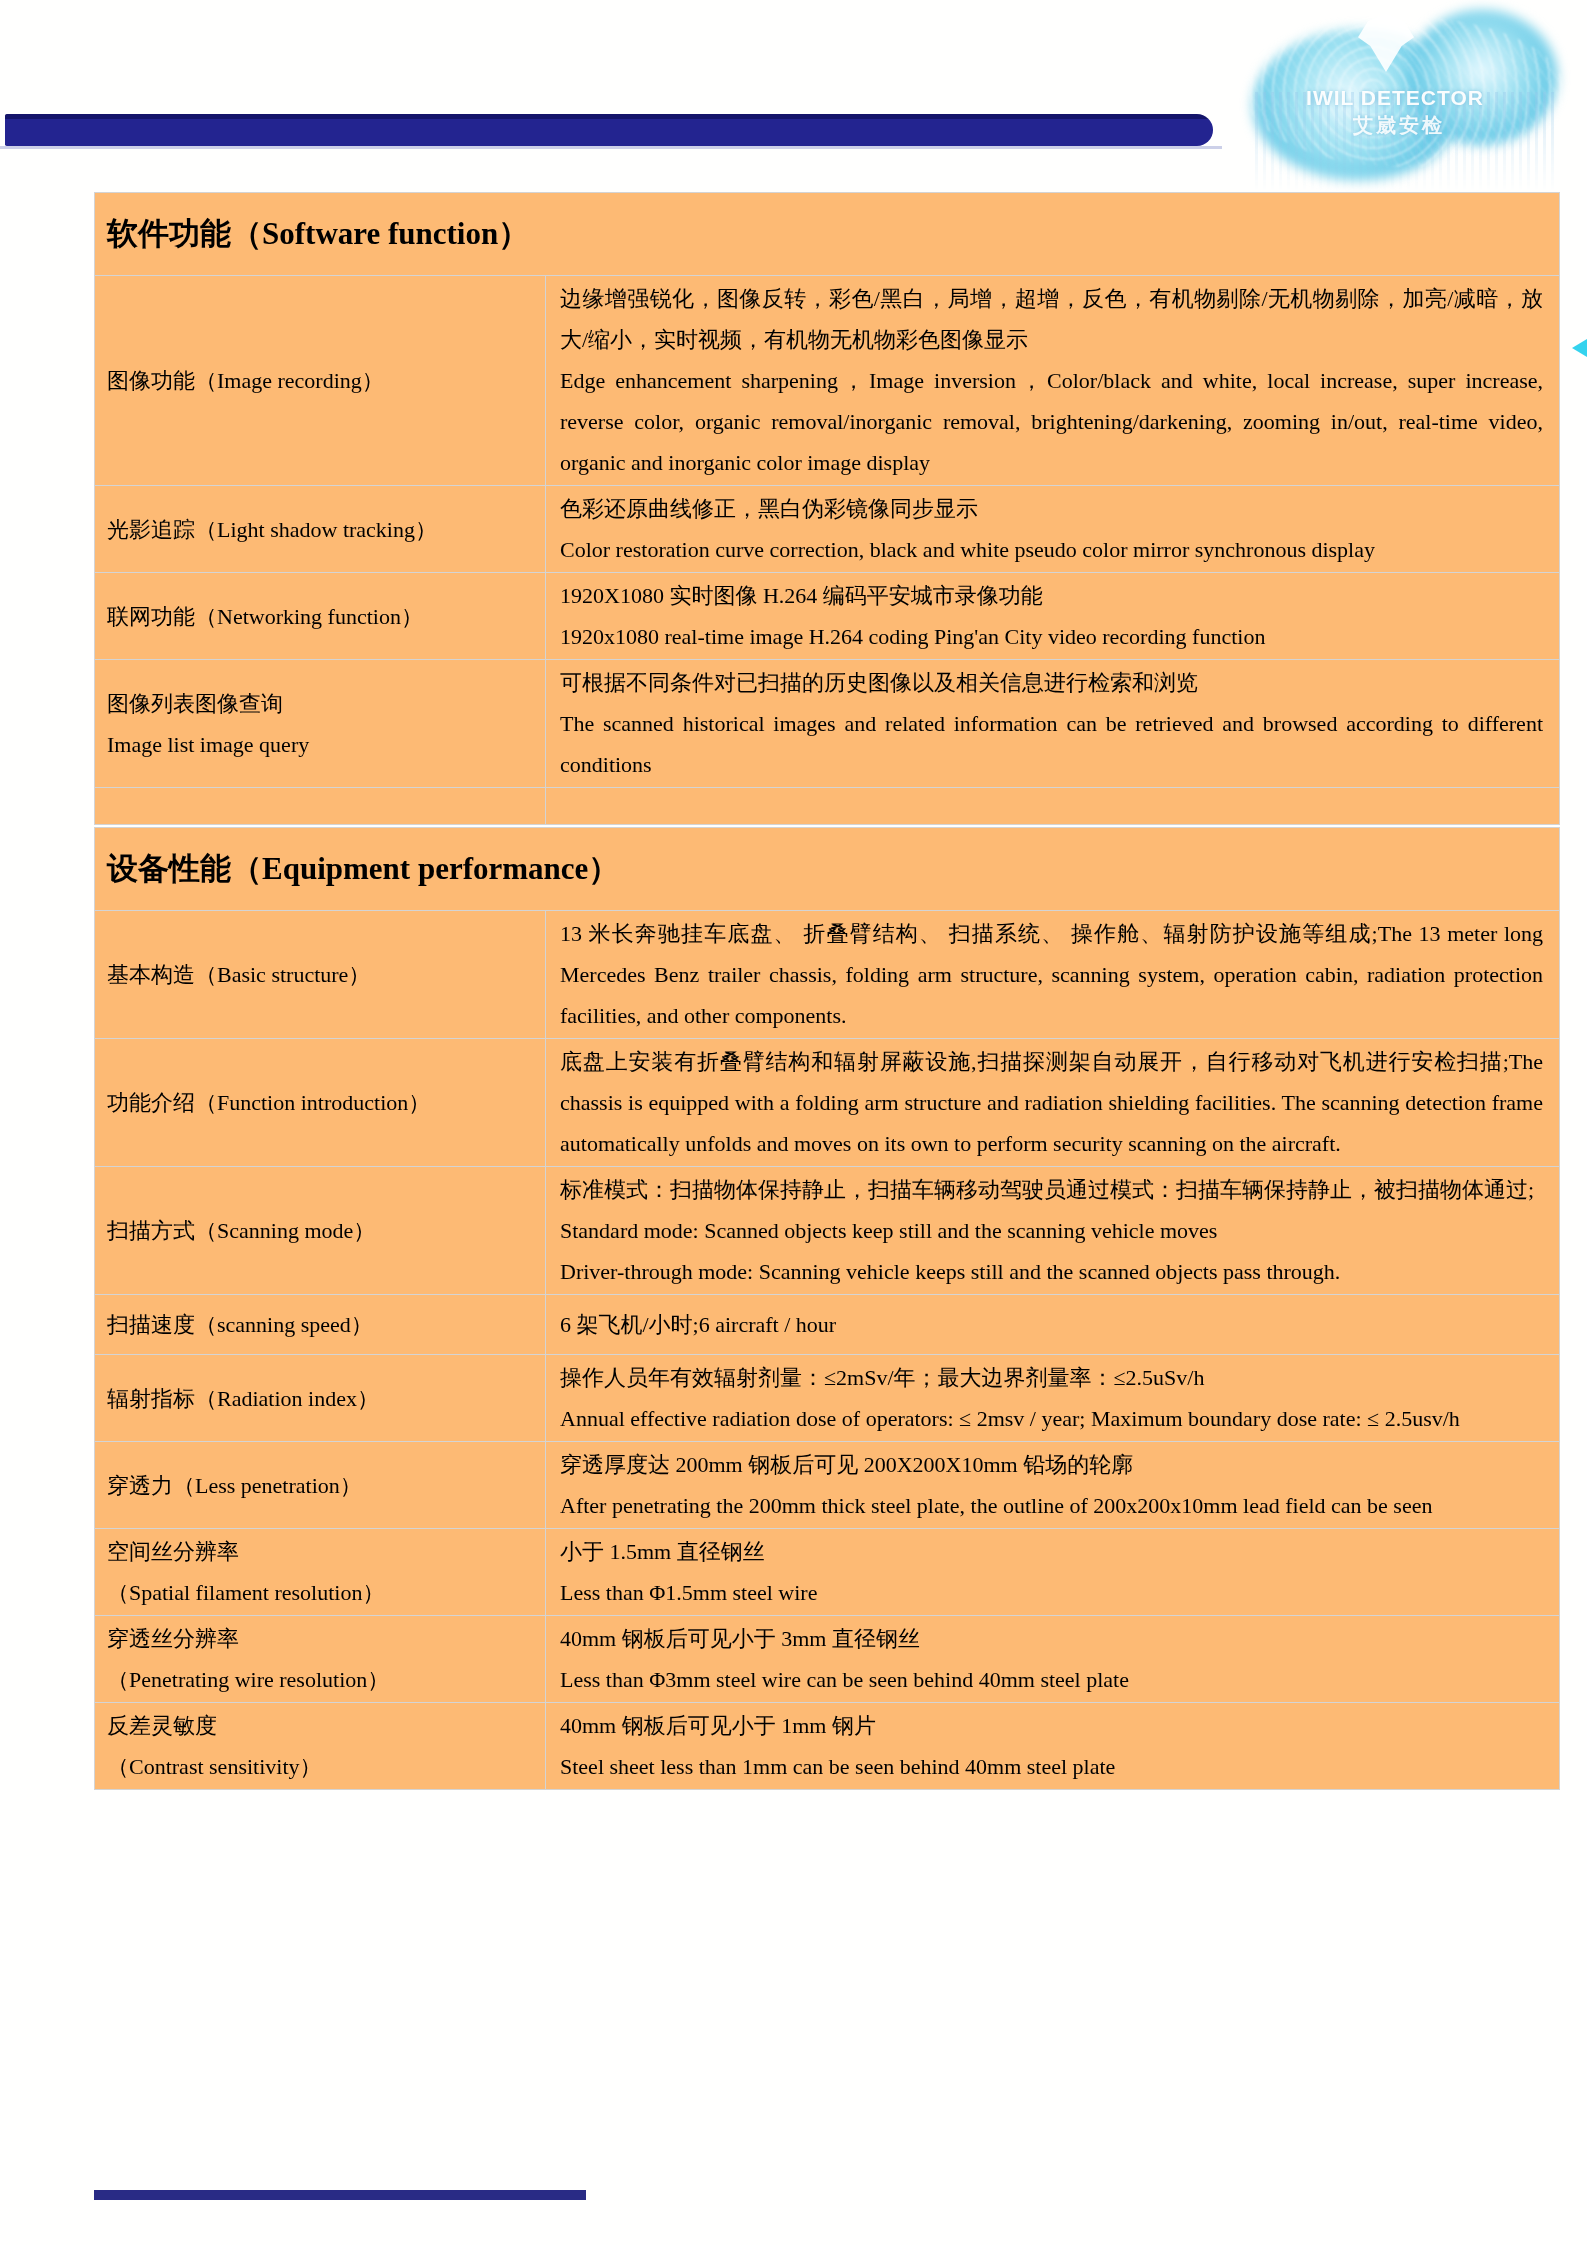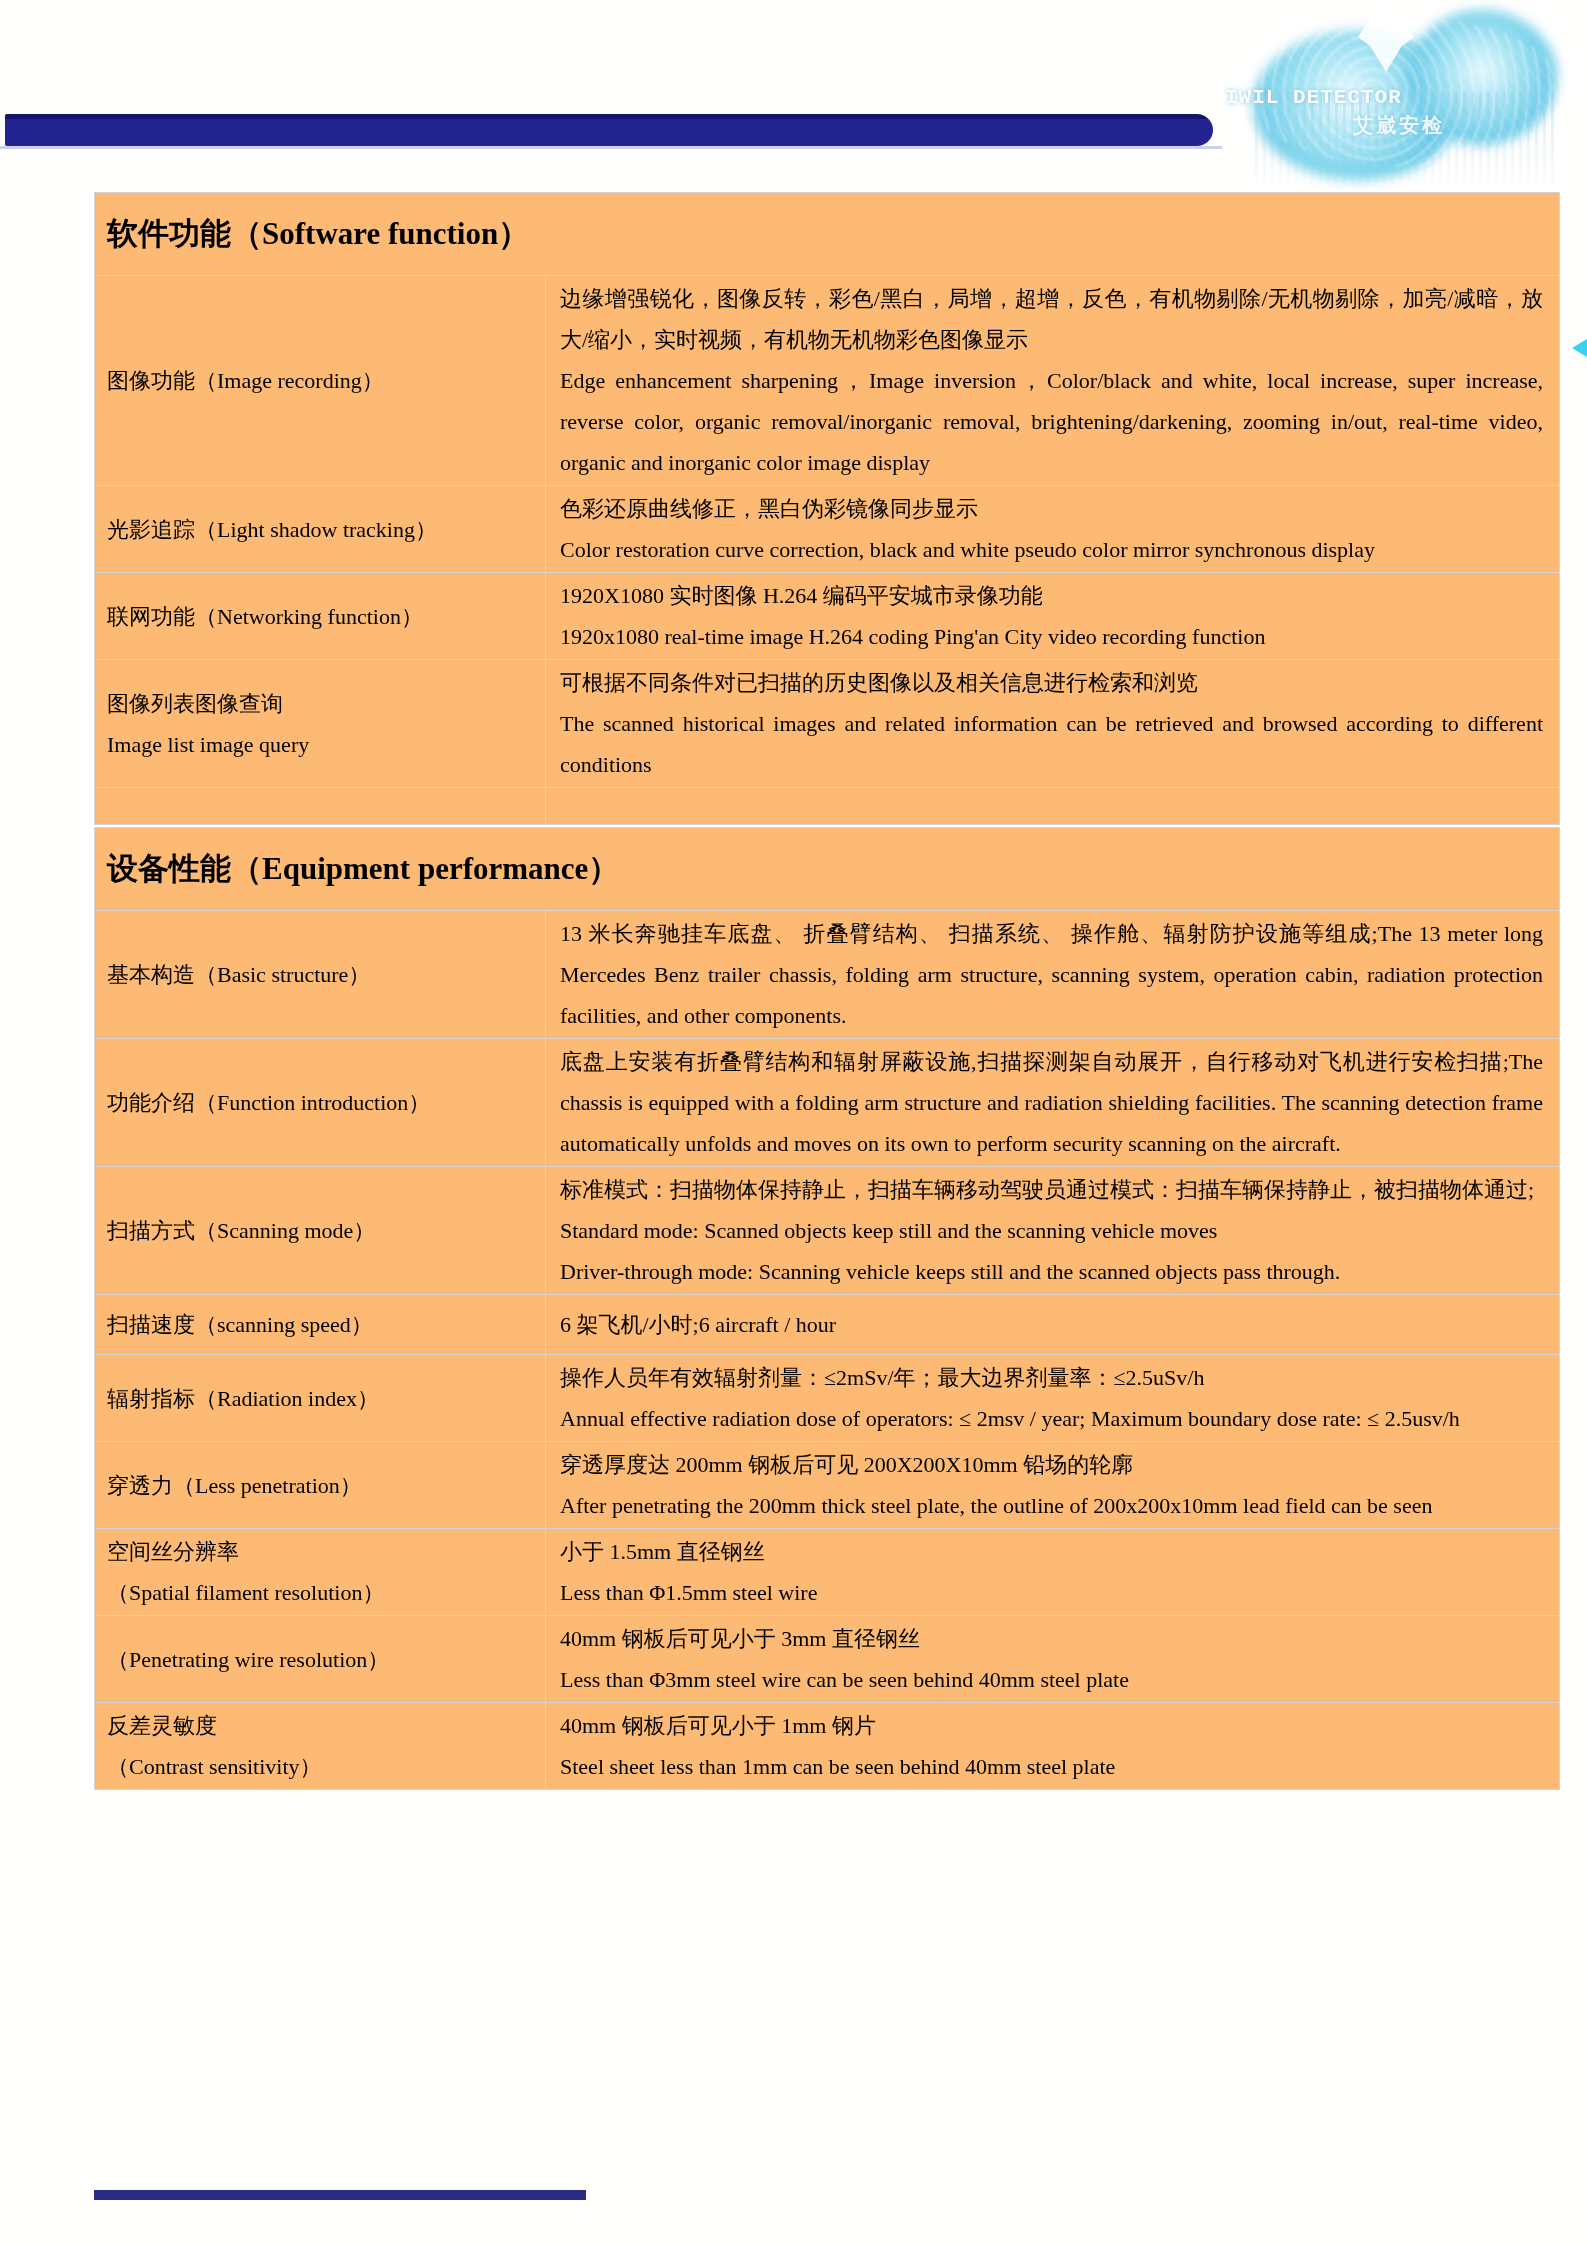--- a/index.html
+++ b/index.html
@@ -39,22 +39,22 @@
     -webkit-mask-image:linear-gradient(180deg,rgba(0,0,0,.8),rgba(0,0,0,0));
     mask-image:linear-gradient(180deg,rgba(0,0,0,.8),rgba(0,0,0,0));
   }
   .logo .shield {
     position:absolute; left:133px; top:12px; width:56px; height:58px;
     background:rgba(255,255,255,0.9);
     clip-path:polygon(50% 0,82% 12%,100% 40%,78% 55%,50% 100%,22% 55%,0 40%,18% 12%);
     filter:blur(0.5px);
   }
   .logo .logo-title {
-    position:absolute; left:0; right:20px; top:84px; text-align:left;
-    font-family:Liberation Mono, monospace; font-weight:bold;
+    position:absolute; left:0; right:20px; top:84px; text-align:center;
+    font-family:Liberation Sans, sans-serif; font-weight:bold;
     font-size:21px; letter-spacing:1px; color:rgba(255,255,255,0.95);
     text-shadow:0 0 4px rgba(120,190,220,0.9);
   }
   .logo .logo-subtitle {
     position:absolute; left:0; right:12px; top:110px; text-align:center;
     font-family:"Liberation Sans","DejaVu Sans",sans-serif; font-weight:bold;
     font-size:20px; letter-spacing:3px; color:rgba(255,255,255,0.88);
     text-shadow:0 0 4px rgba(120,190,220,0.9);
   }
 
@@ -216,20 +216,21 @@
               <div>空间丝分辨率</div>
               <div>（Spatial filament resolution）</div>
             </div>
             <div class="content-cell">
               <div class="para">小于 1.5mm 直径钢丝</div>
               <div class="para">Less than Φ1.5mm steel wire</div>
             </div>
           </div>
           <div class="t-row">
             <div class="label-cell">
+              <div>穿透丝分辨率</div>
               <div>（Penetrating wire resolution）</div>
             </div>
             <div class="content-cell">
               <div class="para">40mm 钢板后可见小于 3mm 直径钢丝</div>
               <div class="para">Less than Φ3mm steel wire can be seen behind 40mm steel plate</div>
             </div>
           </div>
           <div class="t-row">
             <div class="label-cell">
               <div>反差灵敏度</div>

